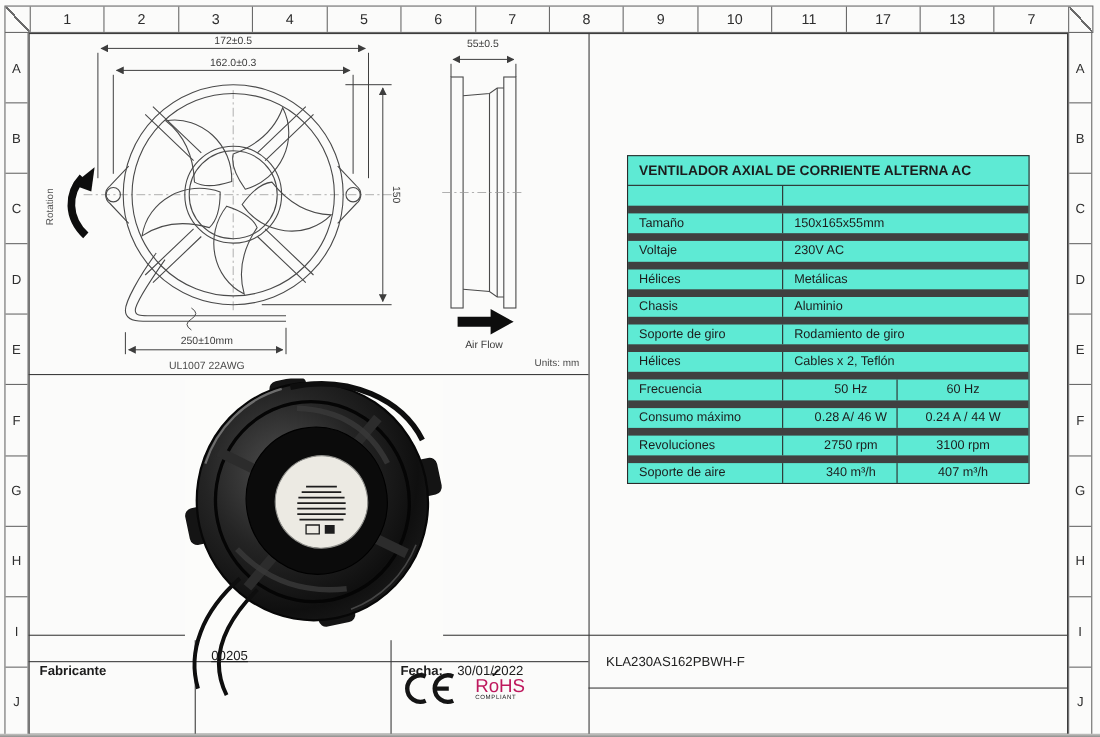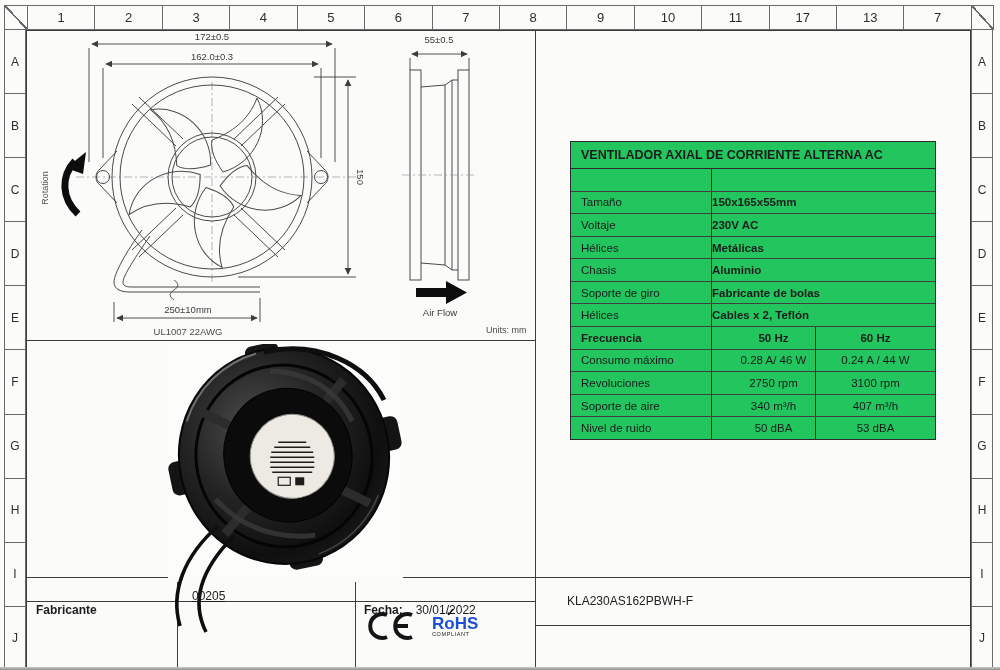--- a/index.html
+++ b/index.html
@@ -19,40 +19,40 @@
   .strip-left{left:4px;}
   .strip-right{left:971px;}
   .lettercell{flex:1;border-top:1px solid #6a6a6a;display:flex;align-items:center;justify-content:center;
               font-size:12px;color:#2e2e2e;}
   .lettercell:first-child{border-top:none;}
   
   .frame{position:absolute;left:26px;top:30px;width:945px;height:638px;border:1.4px solid #3d3d3d;}
   .line{position:absolute;background:#3d3d3d;}
   
   .spec-table{position:absolute;left:570px;top:141px;width:366px;height:299px;
-              border:1.6px solid #2b2b2b;display:flex;flex-direction:column;background:#22c55e;}
+              border:1.6px solid #2b2b2b;display:flex;flex-direction:column;background:#5eead4;}
   .st-title{height:27px;display:flex;align-items:center;padding-left:10px;
             font-weight:bold;font-size:12.5px;border-bottom:1.4px solid #2b2b2b;}
-  .st-row{flex:1;display:flex;border-top:1px solid #404040;font-size:11.5px;}
+  .st-row{flex:1;display:flex;border-top:7px solid #404040;font-size:11.5px;}
   .st-row.first{border-top:none;}
   .st-label{width:140px;display:flex;align-items:center;padding-left:10px;}
-  .st-value{flex:1;display:flex;align-items:center;padding-left:0;border-left:1px solid #2b2b2b;font-weight:bold;}
+  .st-value{flex:1;display:flex;align-items:center;padding-left:10px;border-left:1px solid #2b2b2b;}
   .st-v1{width:104px;display:flex;align-items:center;justify-content:center;border-left:1px solid #2b2b2b;padding-left:20px;}
   .st-v2{flex:1;display:flex;align-items:center;justify-content:center;border-left:1px solid #2b2b2b;}
-  .st-bold{font-weight:bold;}
+  .st-bold{font-weight:normal;}
   
   .tb-cell{position:absolute;display:flex;align-items:center;font-size:12px;margin-top:20px;}
   .tb-bold{font-weight:bold;}
   .partnum{position:absolute;left:535px;top:577px;width:436px;height:48px;
-           display:flex;align-items:center;padding-left:32px;font-size:12px;color:#222;}
+           display:flex;align-items:center;padding-left:16px;font-size:12px;color:#222;}
   
   .logos{position:absolute;left:362px;top:603px;width:170px;height:46px;
          display:flex;align-items:center;gap:16px;padding-left:4px;}
   .rohs{position:relative;line-height:1;}
-  .rohs-main{font-weight:bold;font-size:17px;color:#1d4ed8;letter-spacing:0;text-align:center;}
+  .rohs-main{font-weight:normal;font-size:17px;color:#be185d;letter-spacing:0;text-align:center;}
   .rohs-check{position:absolute;left:14px;top:-8px;font-size:11px;font-weight:bold;color:#161616;}
   .rohs-sub{font-size:5.5px;letter-spacing:.6px;color:#222;margin-top:0;}
   
   .scan-bottom{position:absolute;left:0;right:0;bottom:0;height:3px;
                background:linear-gradient(to bottom,#c7c7c5,#8f8f8d);}
   svg text{font-family:"Liberation Sans",sans-serif;}
 </style>
 </head>
 <body>
 
@@ -264,21 +264,21 @@
       <div class="st-row">
         <div class="st-label">Hélices</div>
         <div class="st-value">Metálicas</div>
       </div>
       <div class="st-row">
         <div class="st-label">Chasis</div>
         <div class="st-value">Aluminio</div>
       </div>
       <div class="st-row">
         <div class="st-label">Soporte de giro</div>
-        <div class="st-value">Fabricante de bolas</div>
+        <div class="st-value">Rodamiento de giro</div>
       </div>
       <div class="st-row">
         <div class="st-label">Hélices</div>
         <div class="st-value">Cables x 2, Teflón</div>
       </div>
       <div class="st-row st-bold">
         <div class="st-label">Frecuencia</div>
         <div class="st-v1">50 Hz</div>
         <div class="st-v2">60 Hz</div>
       </div>
@@ -289,25 +289,20 @@
       </div>
       <div class="st-row">
         <div class="st-label">Revoluciones</div>
         <div class="st-v1">2750 rpm</div>
         <div class="st-v2">3100 rpm</div>
       </div>
       <div class="st-row">
         <div class="st-label">Soporte de aire</div>
         <div class="st-v1">340 m³/h</div>
         <div class="st-v2">407 m³/h</div>
-      </div>
-      <div class="st-row">
-        <div class="st-label">Nivel de ruido</div>
-        <div class="st-v1">50 dBA</div>
-        <div class="st-v2">53 dBA</div>
       </div>
     </div>
 
   <div class="tb-cell tb-bold" style="left:36px;top:578px;height:23px;">Fabricante</div>
   <div class="tb-cell" style="left:192px;top:564px;height:23px;text-decoration:underline;">00205</div>
   <div class="tb-cell" style="left:364px;top:578px;height:23px;gap:13px;">
     <span class="tb-bold">Fecha:</span>
     <span>30/01/2022</span>
   </div>
 

